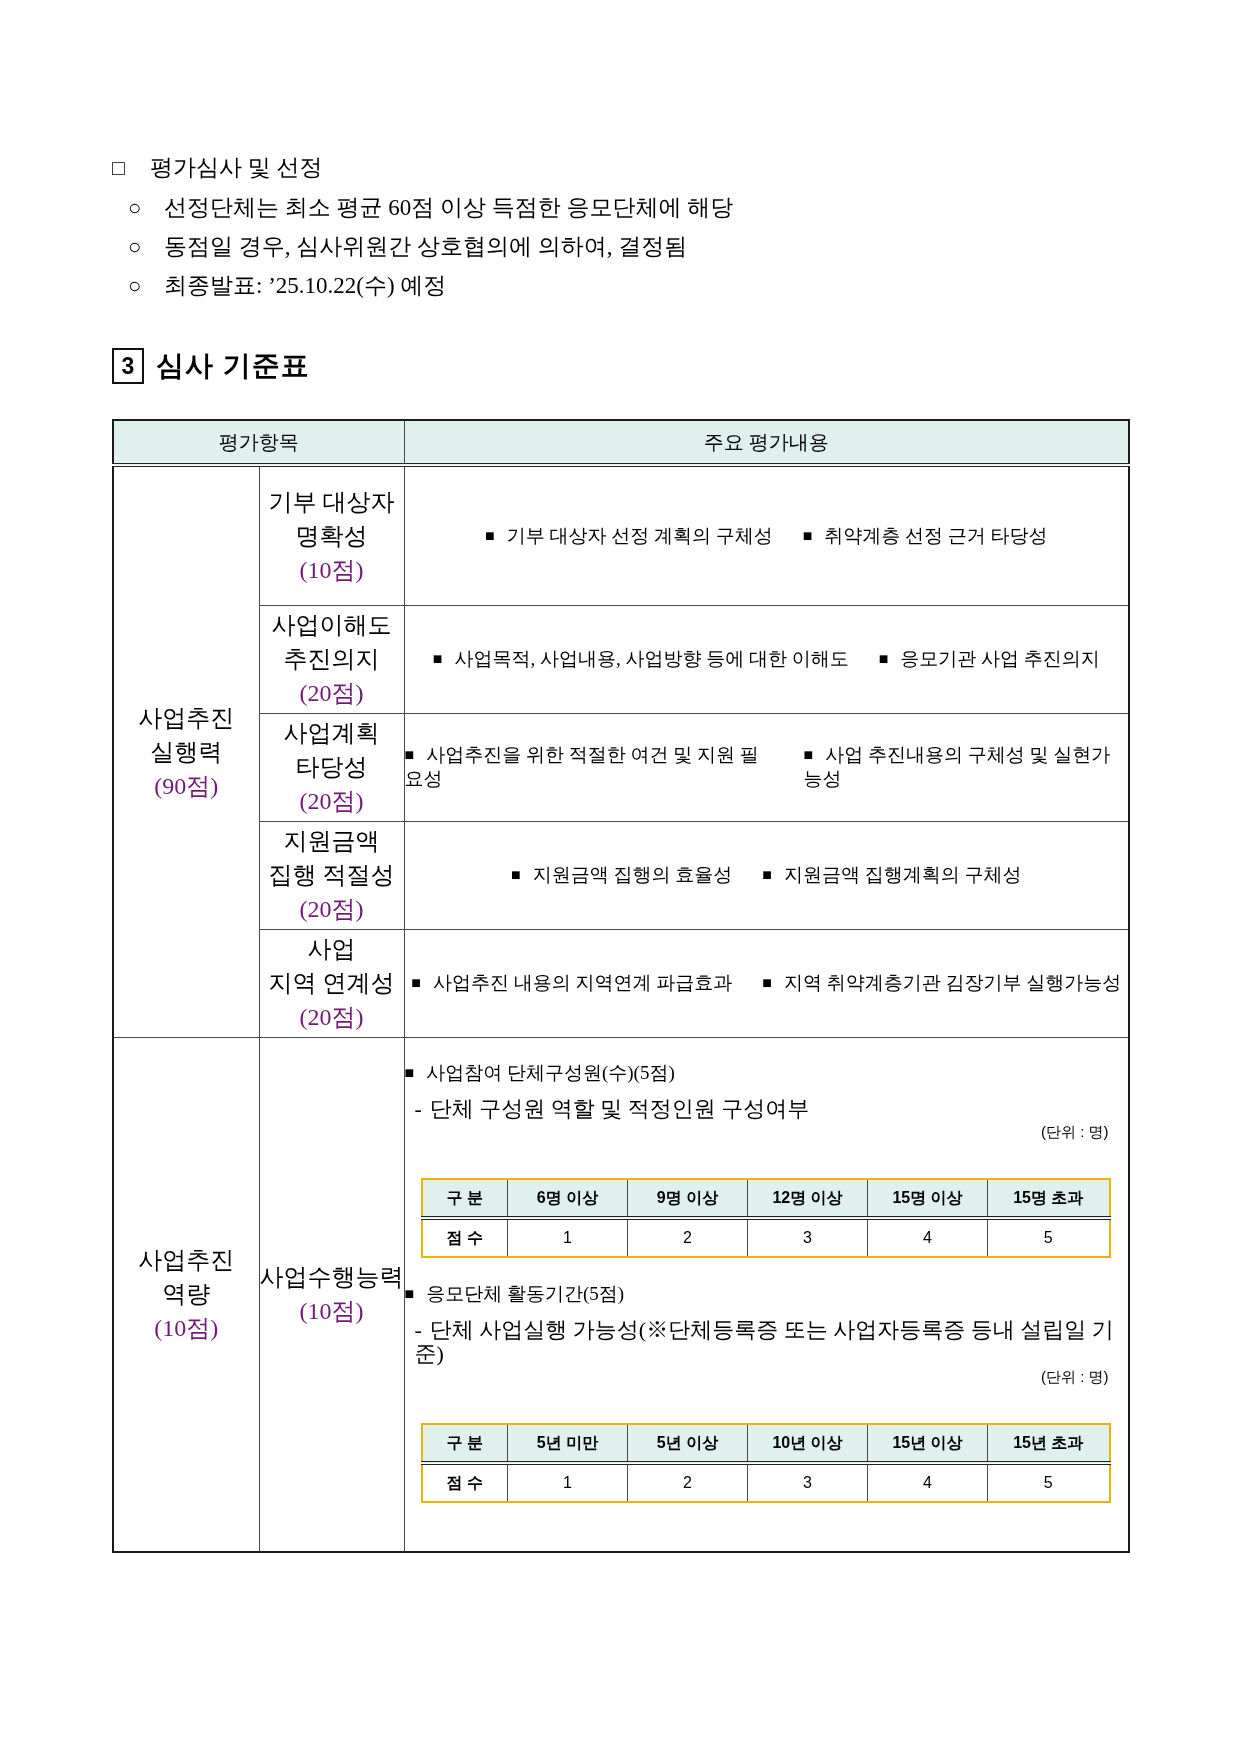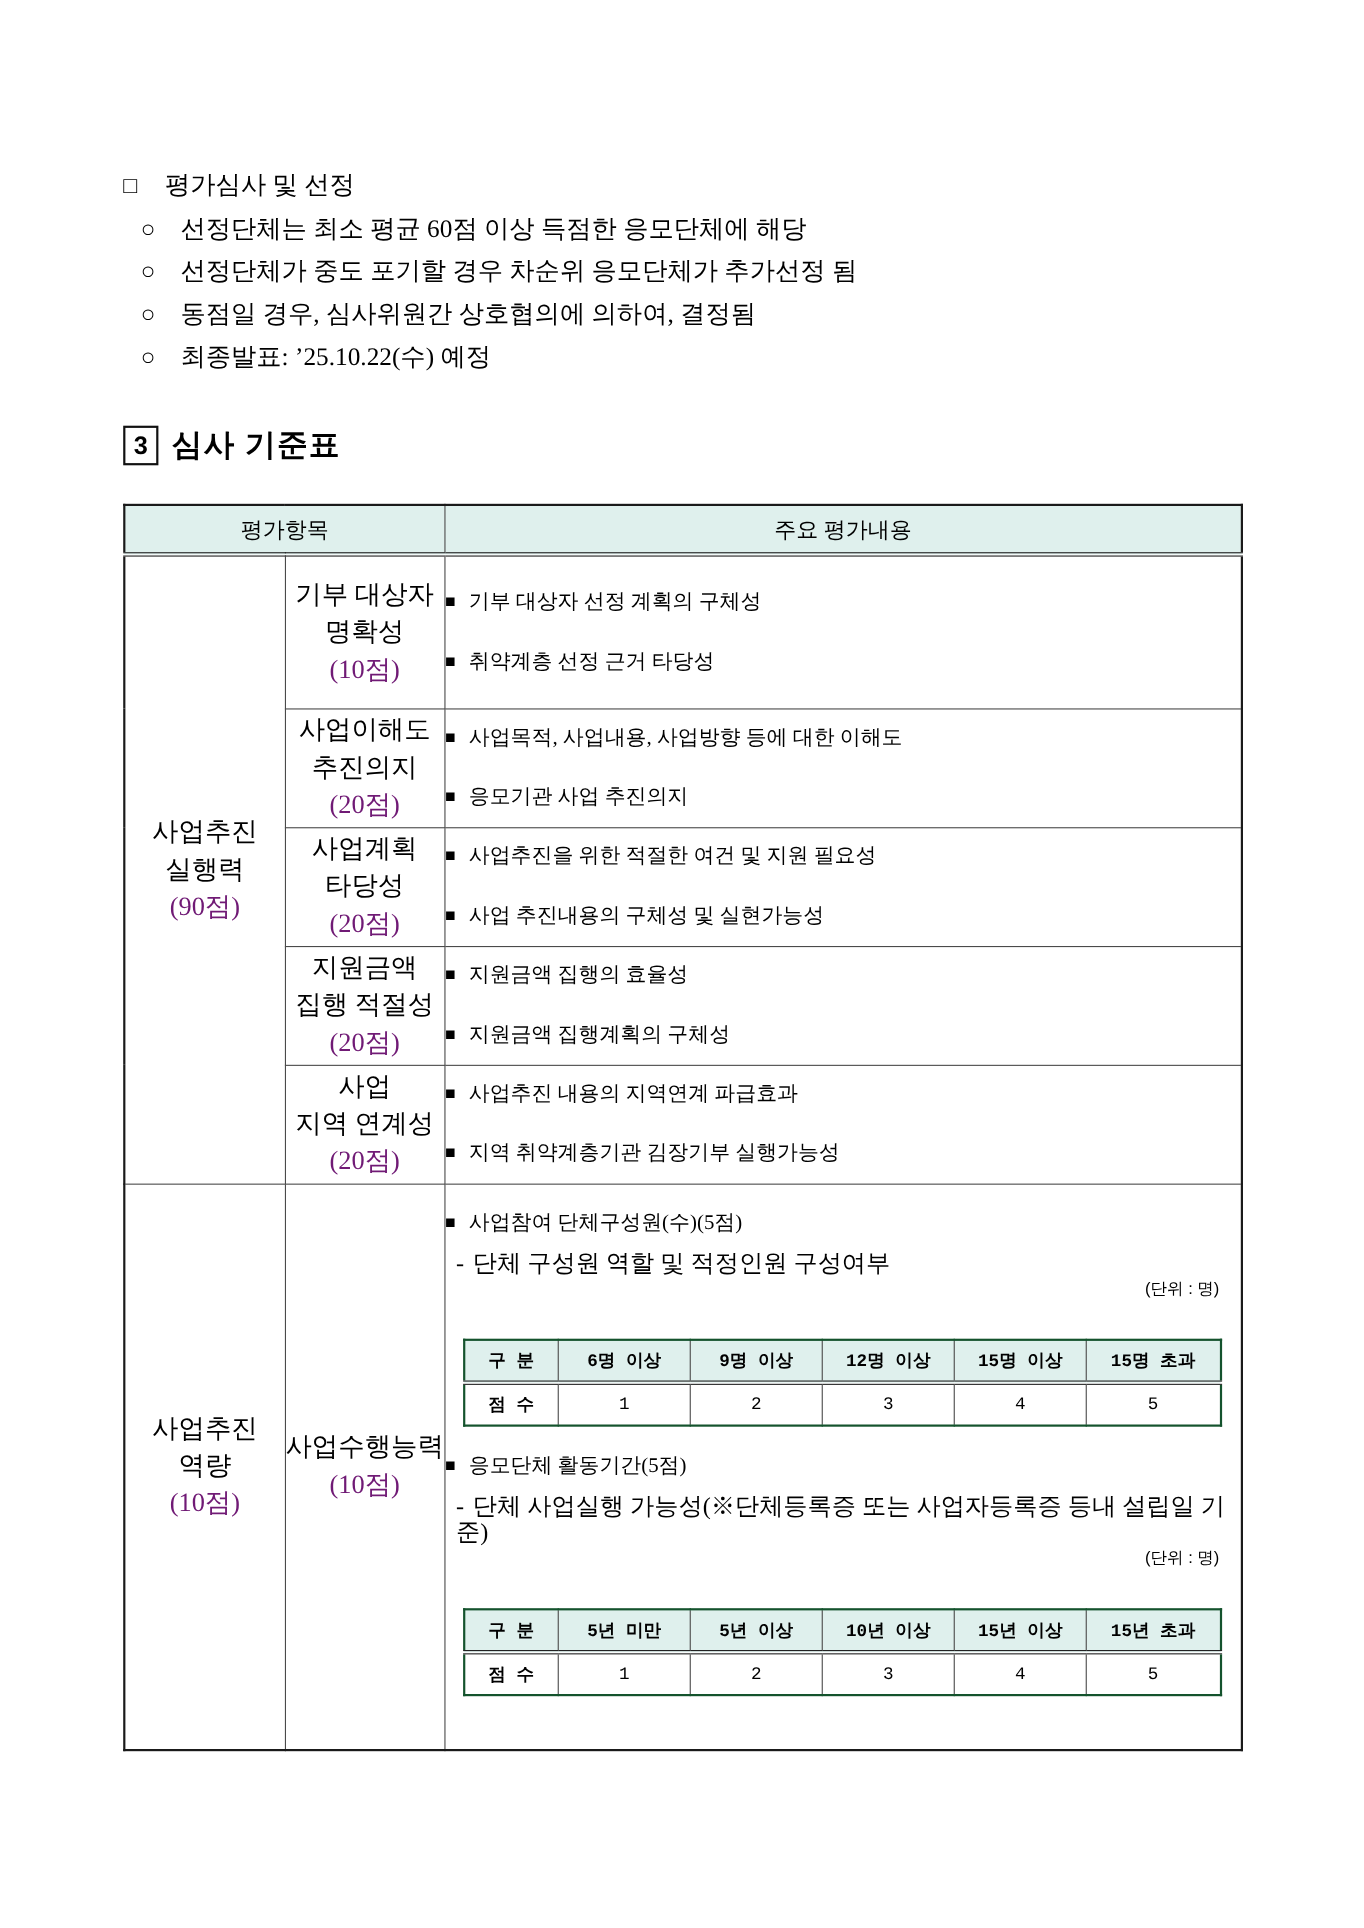--- a/index.html
+++ b/index.html
@@ -55,41 +55,41 @@
   .r1{height:140px;}
   .rmid{height:108px;}
   .rbig{height:515px;}
   .group-cell, .item-cell{
     text-align:center;
     font-size:24px;
     line-height:34px;
   }
   .blue{color:#701a75;}
   .content-cell{padding:0 0 0 22px;}
-  .pt-stack{display:flex;flex-direction:column;justify-content:center;gap:30px;height:100%;}
+  .pt-stack{display:flex;flex-direction:row;justify-content:center;gap:30px;height:100%;}
   .point{font-size:19px;line-height:24px;}
   .sqico{display:inline-block;font-size:16px;margin-right:12px;vertical-align:1px;}
   
   .content-big{padding:72px 0 0 22px;vertical-align:top;border-radius:32px;}
   .block{margin-bottom:24px;}
   .b-title{font-size:19px;line-height:24px;margin-bottom:12px;}
   .b-sub{font-size:22px;line-height:24px;padding-left:10px;margin-bottom:2px;}
   .dashico{margin-right:8px;}
   .unit{
     font-family:"Liberation Sans", sans-serif;
     font-size:15px;text-align:right;
     width:704px;margin-bottom:4px;
   }
   table.itbl{
     margin-left:16px;
     border-collapse:collapse;
     table-layout:fixed;
     width:688px;
-    border:2px solid #14532d;
-    font-family:Liberation Mono, monospace;
+    border:2px solid #eab308;
+    font-family:Liberation Sans, sans-serif;
     margin-top:36px;
   }
   table.itbl th, table.itbl td{
     border:1px solid #4a4a4a;
     text-align:center;
     font-size:16px;
     height:36px;
     padding:0;
   }
   table.itbl th{
@@ -103,23 +103,20 @@
 <body>
 
 <div class="page">
 
   <div class="intro">
     <div class="intro-line">
       <span class="marker-sq">□</span><span>평가심사 및 선정</span>
     </div>
     <div class="intro-line intro-bullet">
       <span class="marker-ci">○</span><span>선정단체는 최소 평균 60점 이상 득점한 응모단체에 해당</span>
-    </div>
-    <div class="intro-line intro-bullet">
-      <span class="marker-ci">○</span><span>선정단체가 중도 포기할 경우 차순위 응모단체가 추가선정 됨</span>
     </div>
     <div class="intro-line intro-bullet">
       <span class="marker-ci">○</span><span>동점일 경우, 심사위원간 상호협의에 의하여, 결정됨</span>
     </div>
     <div class="intro-line intro-bullet">
       <span class="marker-ci">○</span><span>최종발표: ’25.10.22(수) 예정</span>
     </div>
   </div>
 
   <div class="section-title">

